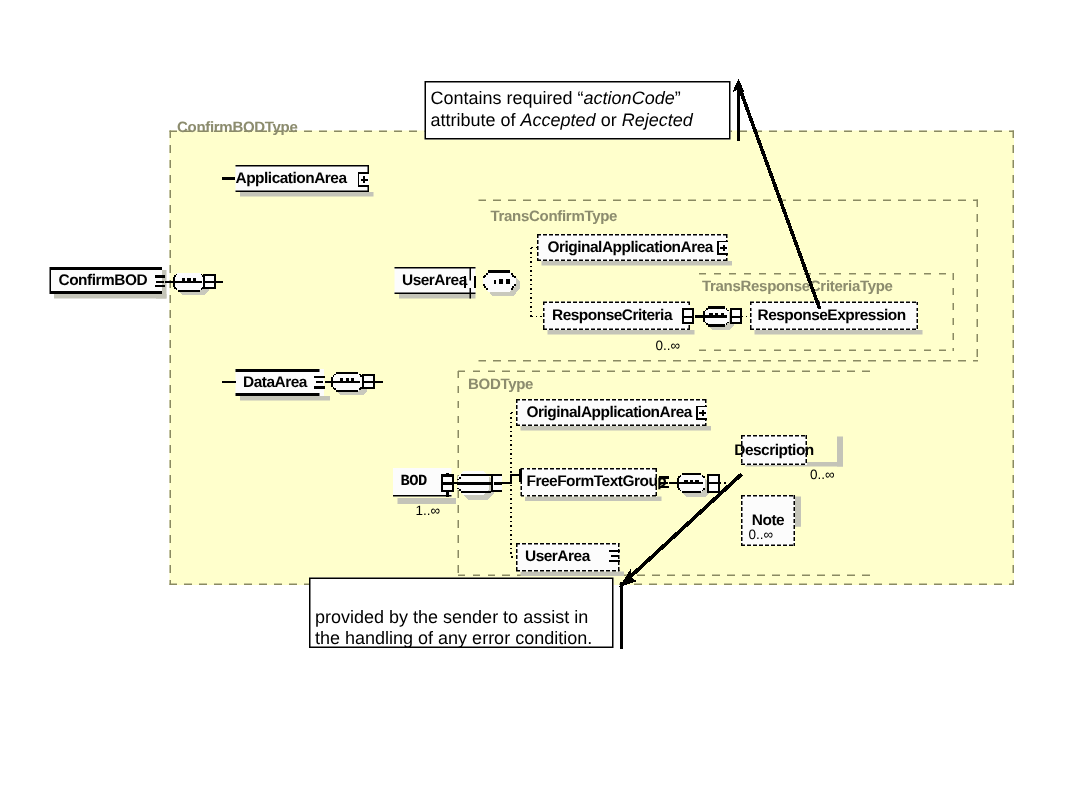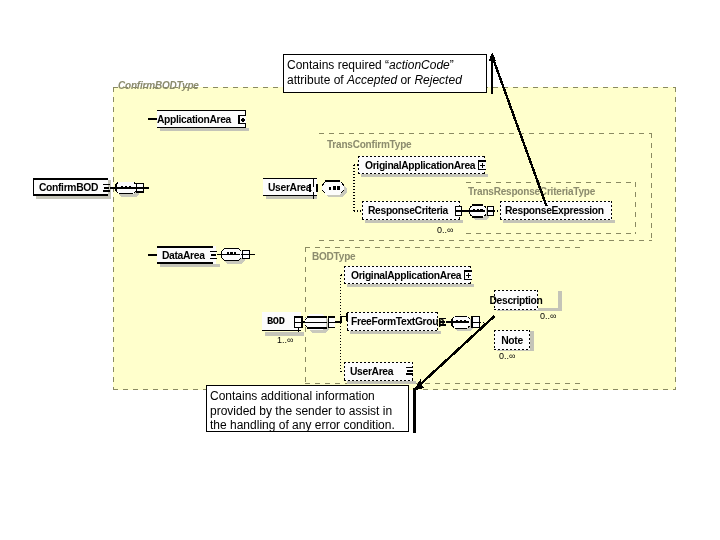--- a/index.html
+++ b/index.html
@@ -44,21 +44,21 @@
 <body>
 
 <div id="root">
 
   <div class="typebox" style="left:113px;top:87px;width:563px;height:303px;">
     <div class="tb-t" style="left:0;top:0;width:563px;"></div>
     <div class="tb-b" style="left:0;top:302px;width:563px;"></div>
     <div class="tb-l" style="left:0;top:0;height:303px;"></div>
     <div class="tb-r" style="left:562px;top:0;height:303px;"></div>
   </div>
-  <div class="typelabel" style="left:118px;top:80px;font-style:italic;">ConfirmBODType</div>
+  <div class="typelabel" style="left:118px;top:80px;">ConfirmBODType</div>
 
   <div class="typebox" style="left:319px;top:133px;width:333px;height:108px;background:transparent;">
     <div class="tb-t" style="left:0;top:0;width:333px;"></div>
     <div class="tb-b" style="left:0;top:107px;width:333px;"></div>
     <div class="tb-r" style="left:332px;top:0;height:108px;"></div>
   </div>
   <div class="typelabel" style="left:327px;top:139px;">TransConfirmType</div>
 
   <div class="typebox" style="left:466px;top:182px;width:170px;height:52px;background:transparent;">
     <div class="tb-t" style="left:0;top:0;width:170px;"></div>
@@ -436,21 +436,21 @@
     <span class="db h" style="top:0;"></span>
     <span class="db h" style="bottom:0;"></span>
     <span class="db v" style="left:0;"></span>
     <span class="db v" style="right:0;"></span>
     <span class="lbl">Description</span>
   </div>
   <div class="occ" style="left:540px;top:311px;">0..∞</div>
 
   <div class="sh" style="left:497px;top:348px;width:37px;height:3px;"></div>
   <div class="sh" style="left:530px;top:331px;width:4px;height:20px;"></div>
-  <div class="ebox dotted" style="left:494px;top:330px;width:36px;height:20px;">
+  <div class="ebox dotted" style="left:494px;top:330px;width:36px;height:34px;">
     <span class="db h" style="top:0;"></span>
     <span class="db h" style="bottom:0;"></span>
     <span class="db v" style="left:0;"></span>
     <span class="db v" style="right:0;"></span>
     <span class="lbl">Note</span>
   </div>
   <div class="occ" style="left:499px;top:351px;">0..∞</div>
 
   <div class="sh" style="left:347px;top:381px;width:69px;height:3px;"></div>
   <div class="ebox dotted" style="left:344px;top:362px;width:69px;height:19px;">
@@ -460,17 +460,16 @@
     <span class="db v" style="right:0;"></span>
     <span class="lbl" style="justify-content:flex-start;padding-left:6px;">UserArea</span>
   </div>
 
   <div class="callout" style="left:283px;top:54px;width:204px;height:39px;">
     <span class="ln" style="top:19px;"><span>attribute of </span><span class="it">Accepted</span><span> or </span><span class="it">Rejected</span></span>
     <span class="ln" style="top:4px;"><span>Contains required “</span><span class="it">actionCode</span><span>”</span></span>
   </div>
 
   <div class="callout" style="left:206px;top:385px;width:203px;height:47px;">
-    <span class="ln" style="top:4px;">Contains additional information</span>
     <span class="ln" style="top:18.5px;">provided by the sender to assist in</span>
     <span class="ln" style="top:33px;">the handling of any error condition.</span>
   </div>
 </div>
 
 </body></html>

